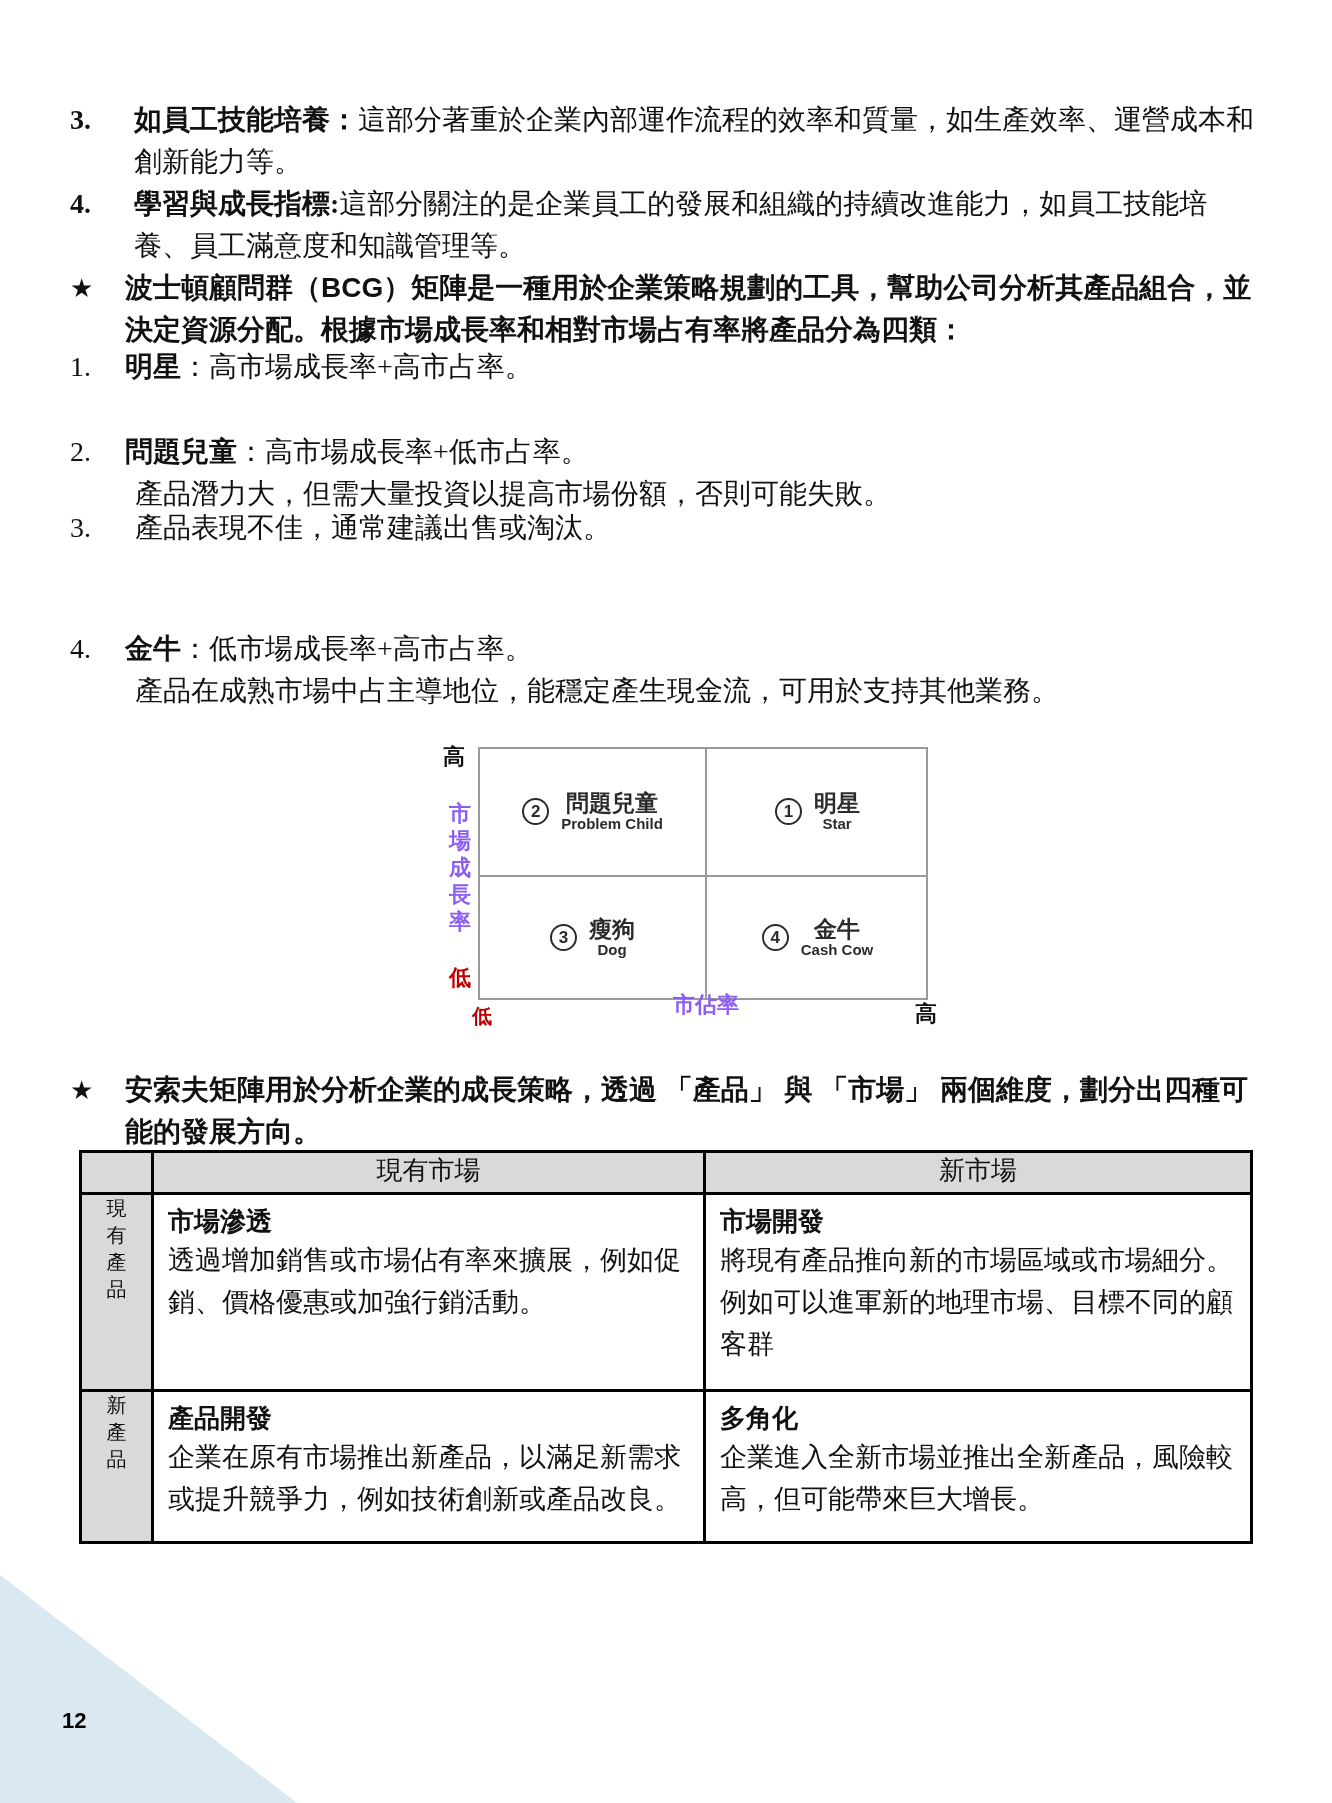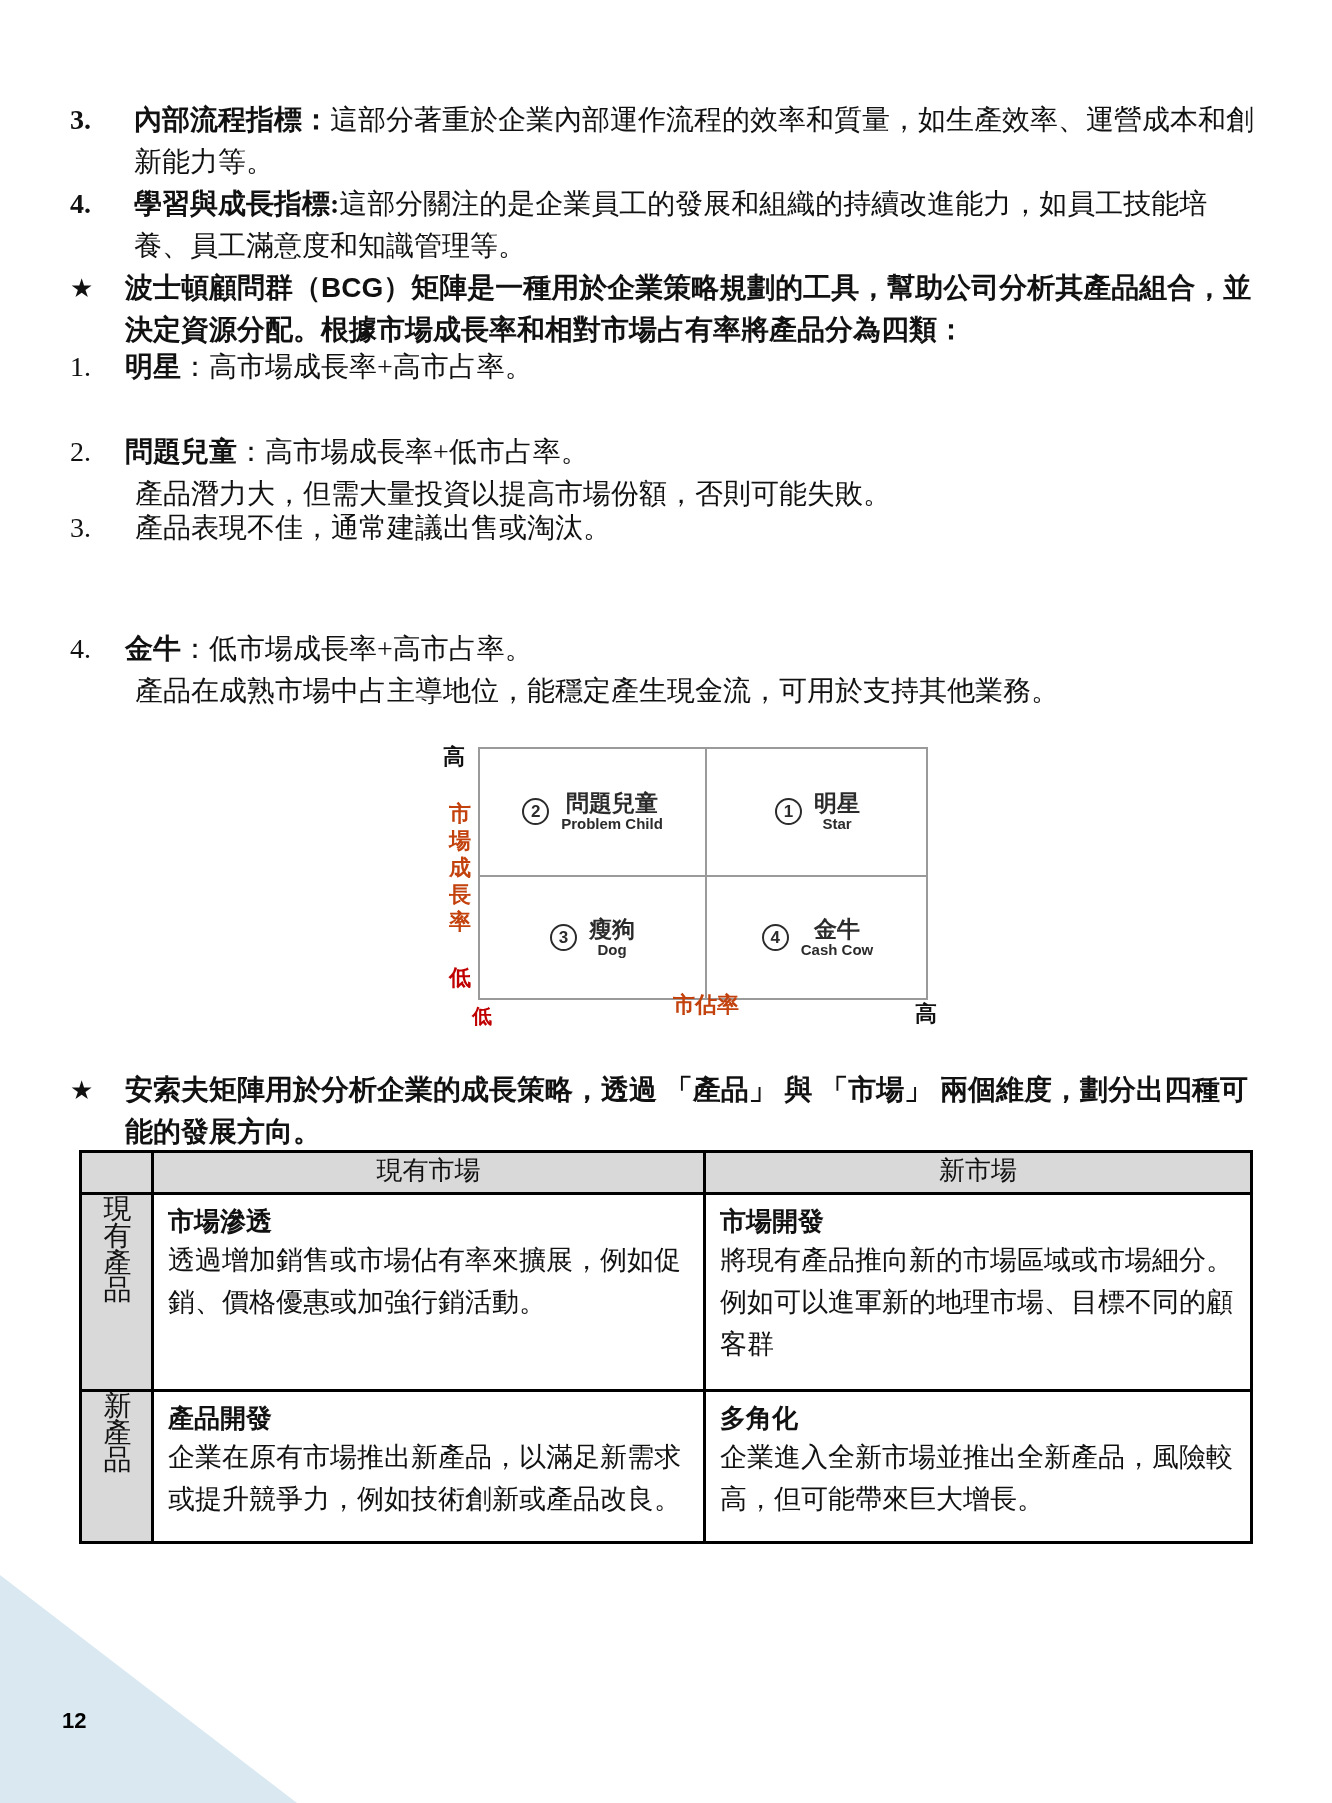--- a/index.html
+++ b/index.html
@@ -21,44 +21,44 @@
   .matrix-box{position:absolute;left:478px;top:747px;width:450px;height:253px;border:2px solid #9a9a9a;box-sizing:border-box;}
   .matrix-vline{position:absolute;left:225px;top:0;width:2px;height:100%;background:#9a9a9a;}
   .matrix-hline{position:absolute;left:0;top:126px;width:100%;height:2px;background:#9a9a9a;}
   .quad{position:absolute;width:225px;height:126px;display:flex;align-items:center;justify-content:center;}
   .quad-inner{display:flex;align-items:center;gap:12px;color:#2b2b2b;}
   .qnum{display:inline-flex;align-items:center;justify-content:center;width:27px;height:27px;border:2.5px solid #2b2b2b;border-radius:50%;font-family:"Liberation Sans","DejaVu Sans",sans-serif;font-weight:bold;font-size:17px;box-sizing:border-box;}
   .qtext{display:flex;flex-direction:column;align-items:center;line-height:1.1;}
   .qzh{font-family:"Liberation Sans","DejaVu Sans",sans-serif;font-weight:bold;font-size:23px;}
   .qen{font-family:"Liberation Sans","DejaVu Sans",sans-serif;font-weight:bold;font-size:15px;}
   .axis{font-family:"Liberation Sans","DejaVu Sans",sans-serif;font-weight:bold;font-size:22px;line-height:24px;}
-  .axis-blue{color:#c2410c;}
+  .axis-blue{color:#8b5cf6;}
   .axis-red{color:#c00000;}
   .vertical-label{width:26px;word-break:break-all;text-align:center;line-height:27px;font-size:22px;}
   
   table.ansoff{position:absolute;left:79px;top:1150px;width:1171px;border-collapse:collapse;table-layout:fixed;border:3px solid #0ea5e9;}
   table.ansoff td{border:3px solid #000;vertical-align:top;padding:0;box-sizing:border-box;}
   td.gray{background:#d9d9d9;}
   td.corner{width:72px;}
   td.colhead{height:42px;text-align:center;vertical-align:middle;font-size:26px;}
   td.rowhead{text-align:center;vertical-align:middle;}
-  .rowhead-text{display:inline-block;width:26px;word-break:break-all;font-size:28px;line-height:27px;text-align:center;}
+  .rowhead-text{display:inline-block;width:26px;word-break:break-all;font-size:20px;line-height:27px;text-align:center;}
   .cell{padding:8px 14px 10px 14px;}
   .cell-title{font-family:"Liberation Sans","DejaVu Sans",sans-serif;font-weight:bold;font-size:26px;line-height:36px;}
   .cell-text{font-size:27px;line-height:42px;}
   
   .corner-triangle{position:absolute;left:0;top:1575px;width:0;height:0;border-bottom:228px solid #d9e8f1;border-right:297px solid transparent;}
   .page-number{position:absolute;left:62px;top:1708px;font-family:"Liberation Sans","DejaVu Sans",sans-serif;font-weight:bold;font-size:22px;color:#000;}
 </style>
 </head>
 <body>
 
 <div class="li" style="top:99px">
   <span class="num bold-serif">3.</span>
-  <div class="content"><span class="bold-serif">內部流程指標</span><span class="bold-serif">：</span><span>這部分著重於企業內部運作流程的效率和質量，如生產效率、運營成本和創新能力等。</span></div>
+  <div class="content"><span class="bold-serif">如員工技能培養</span><span class="bold-serif">：</span><span>這部分著重於企業內部運作流程的效率和質量，如生產效率、運營成本和創新能力等。</span></div>
 </div>
 
 <div class="li" style="top:183px">
   <span class="num bold-serif">4.</span>
   <div class="content"><span class="bold-serif">學習與成長指標</span><span class="bold-serif">:</span><span>這部分關注的是企業員工的發展和組織的持續改進能力，如員工技能培養、員工滿意度和知識管理等。</span></div>
 </div>
 
 <div class="li" style="top:267px">
   <span class="num star-marker">★</span>
   <div class="content-n bold-sans">波士頓顧問群（BCG）矩陣是一種用於企業策略規劃的工具，幫助公司分析其產品組合，並決定資源分配。根據市場成長率和相對市場占有率將產品分為四類：</div>

